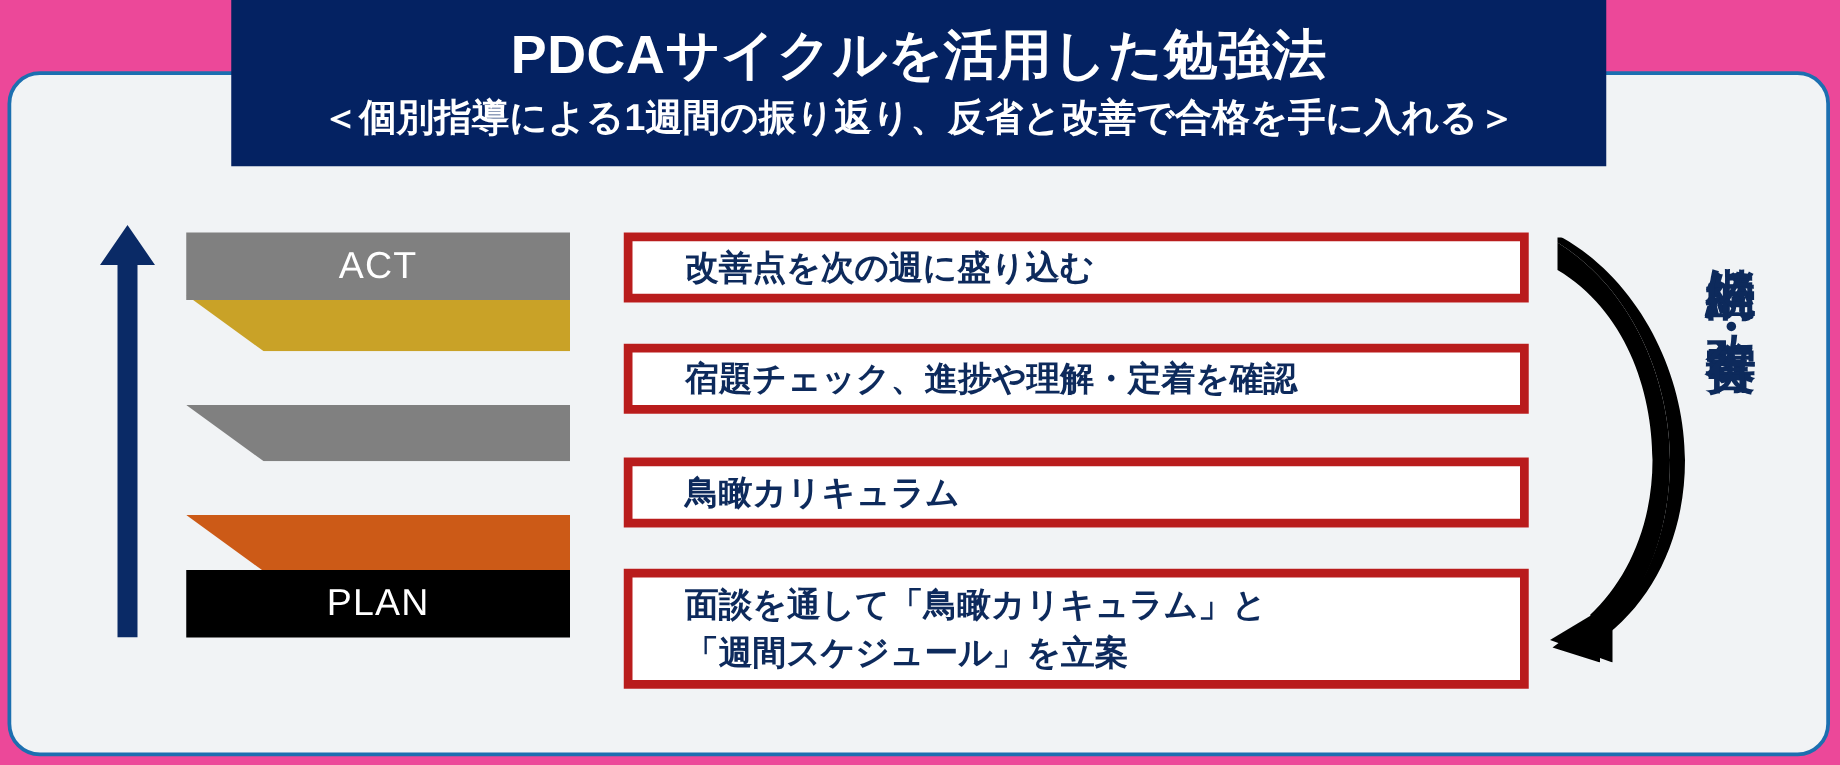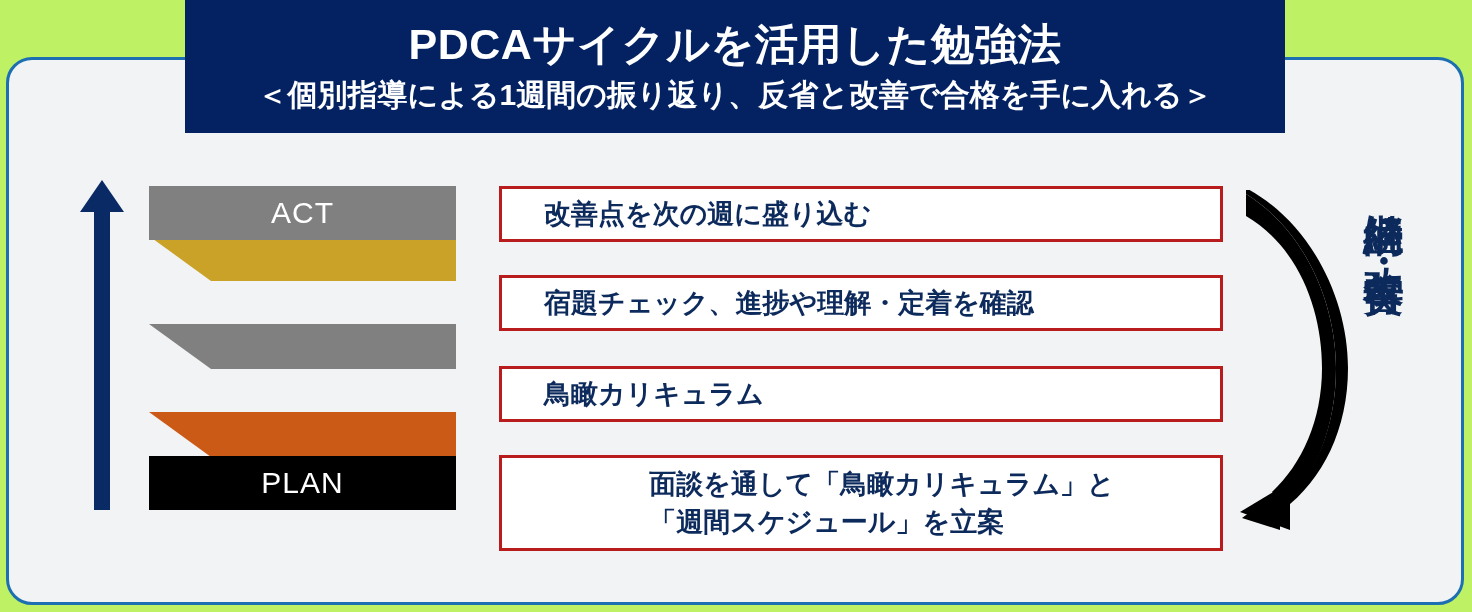--- a/index.html
+++ b/index.html
@@ -10,21 +10,21 @@
   body {
     width: 1472px;
     height: 612px;
     overflow: hidden;
     font-family: "Liberation Sans", "DejaVu Sans", sans-serif;
   }
   #stage {
     position: relative;
     width: 1472px;
     height: 612px;
-    background: #bef264;
+    background: #ec4899;
   }
 
   
   #panel {
     position: absolute;
     left: 6px;
     top: 57px;
     width: 1458px;
     height: 548px;
     box-sizing: border-box;
@@ -104,21 +104,21 @@
     height: 45px;
     z-index: 1;
   }
 
   
   .desc-box {
     position: absolute;
     left: 499px;
     box-sizing: border-box;
     background: #ffffff;
-    border: 3px solid #b91c1c;
+    border: 7px solid #b91c1c;
     color: #0d2a5c;
     font-size: 27px;
     font-weight: bold;
     line-height: 1.42;
     display: flex;
     align-items: center;
     padding-left: 42px;
     width: 724px;
     z-index: 3;
   }
@@ -202,21 +202,21 @@
   </div>
 
   <div class="desc-box" style="top:275px; height:56px;">
     <span class="lines">宿題チェック、進捗や理解・定着を確認</span>
   </div>
 
   <div class="desc-box" style="top:366px; height:56px;">
     <span class="lines">鳥瞰カリキュラム</span>
   </div>
 
-  <div class="desc-box" style="top:455px; height:96px;justify-content:center;">
+  <div class="desc-box" style="top:455px; height:96px;">
     <span class="lines">面談を通して「鳥瞰カリキュラム」と
 「週間スケジュール」を立案</span>
   </div>
 
   <div id="cycle-arrow">
     <svg width="110" height="340" viewBox="0 0 110 340" xmlns="http://www.w3.org/2000/svg">
       <path d="M 8,4
                C 72,44 98,120 98,178
                C 98,236 78,286 42,318
                L 42,300

